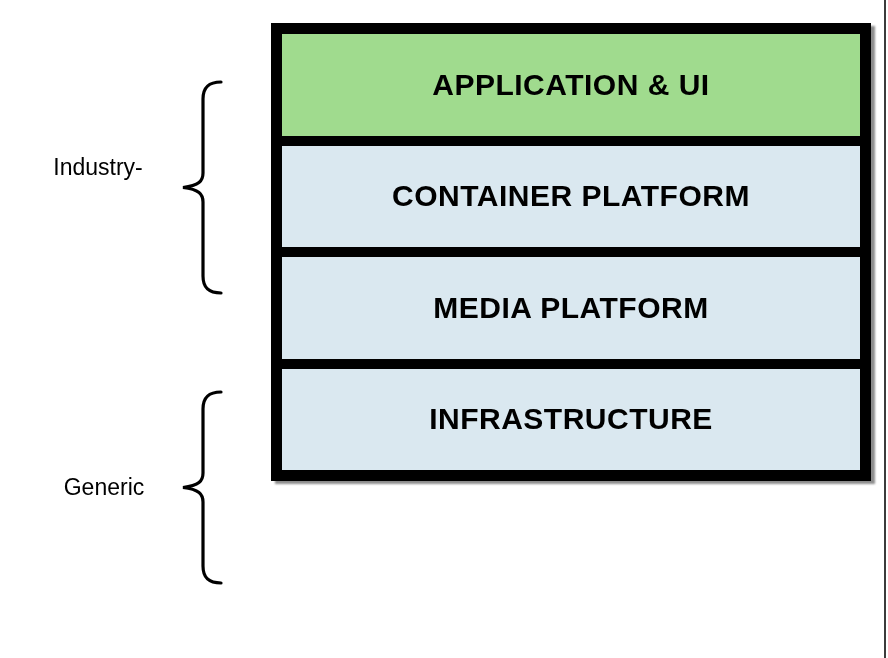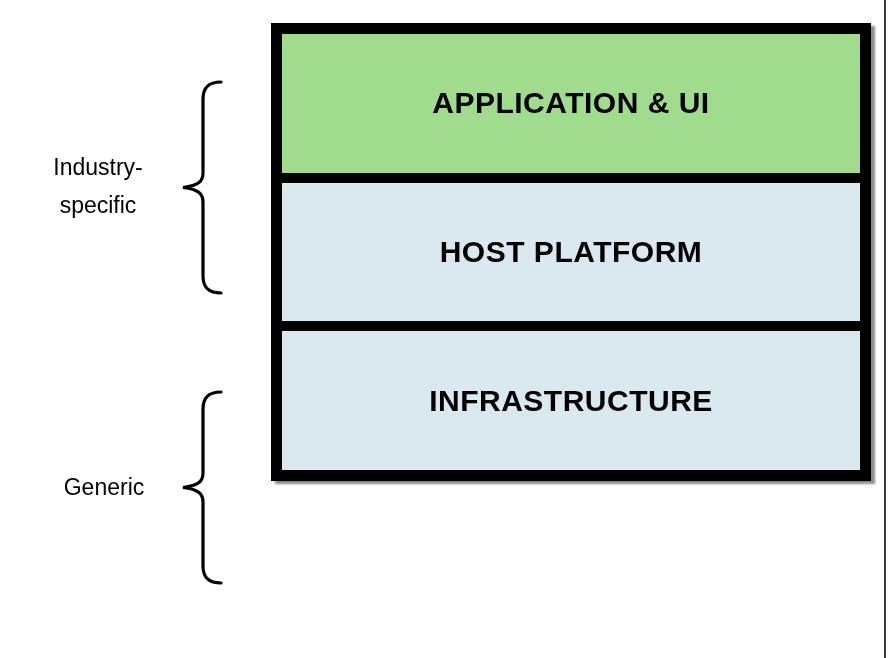--- a/index.html
+++ b/index.html
@@ -84,21 +84,20 @@
     background: var(--edge-line, #3b3b3b);
   }
 </style>
 </head>
 <body>
 
 <div class="stage">
 
   <div class="group-label industry">
     <div>Industry-</div>
-    <div>specific</div>
   </div>
 
   <div class="brace industry">
     <svg viewBox="0 0 42 215" preserveAspectRatio="none">
       <path d="M 40 2
                C 28 2, 22 7, 22 19
                L 22 93
                C 22 101, 18 105.5, 2 107.5
                C 18 109.5, 22 114, 22 122
                L 22 196
@@ -120,21 +119,24 @@
                L 22 176
                C 22 188, 28 193, 40 193"></path>
     </svg>
   </div>
 
   <div class="stack">
     <div class="layer industry">
       <span>APPLICATION &amp; UI</span>
     </div>
     <div class="layer generic">
-      <span>HOST PLATFORM</span>
+      <span>CONTAINER PLATFORM</span>
+    </div>
+    <div class="layer generic">
+      <span>MEDIA PLATFORM</span>
     </div>
     <div class="layer generic">
       <span>INFRASTRUCTURE</span>
     </div>
   </div>
 
   <div class="page-edge-line"></div>
 
 </div>
 

